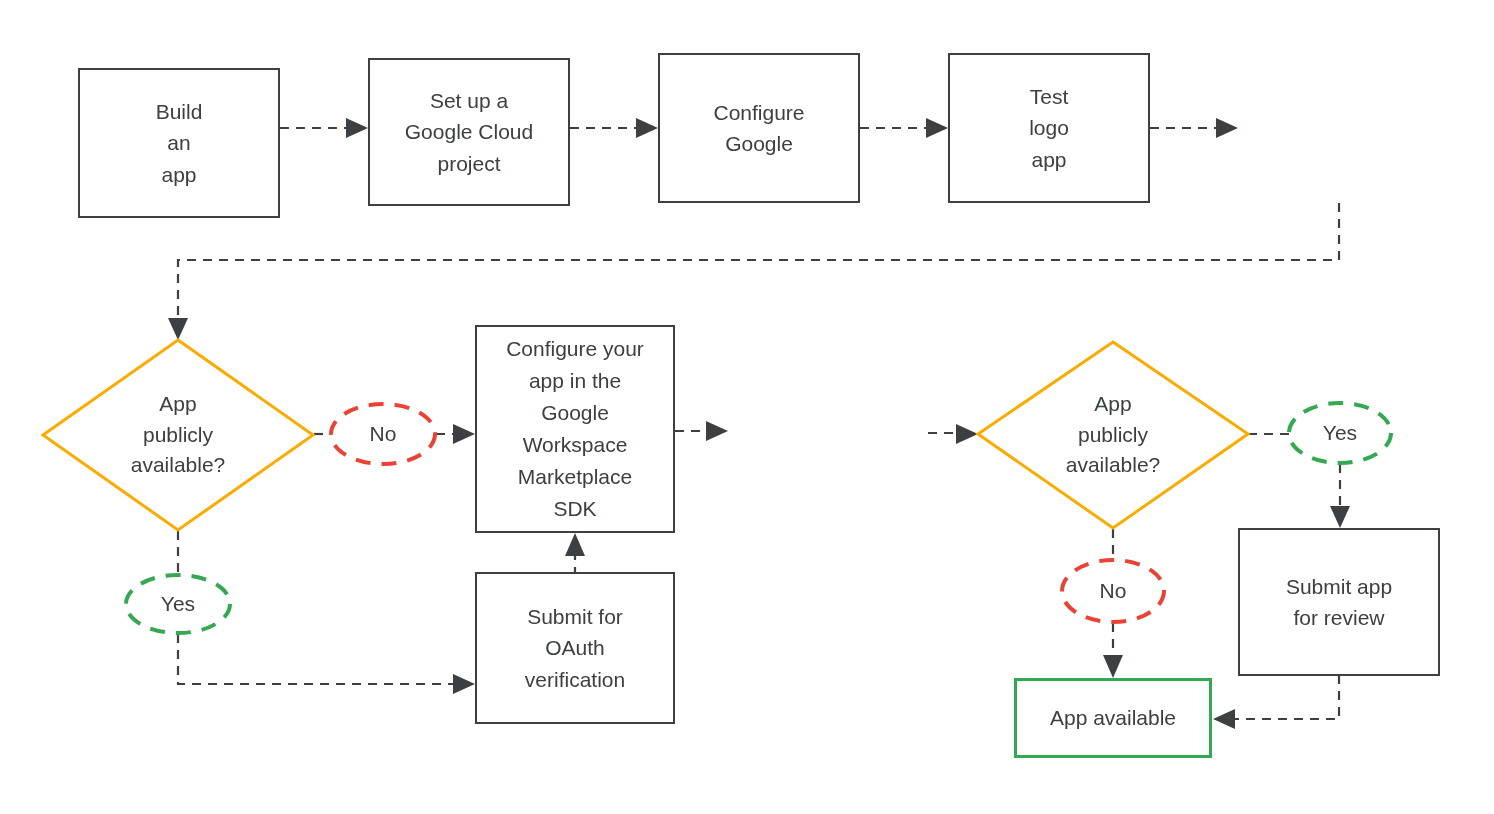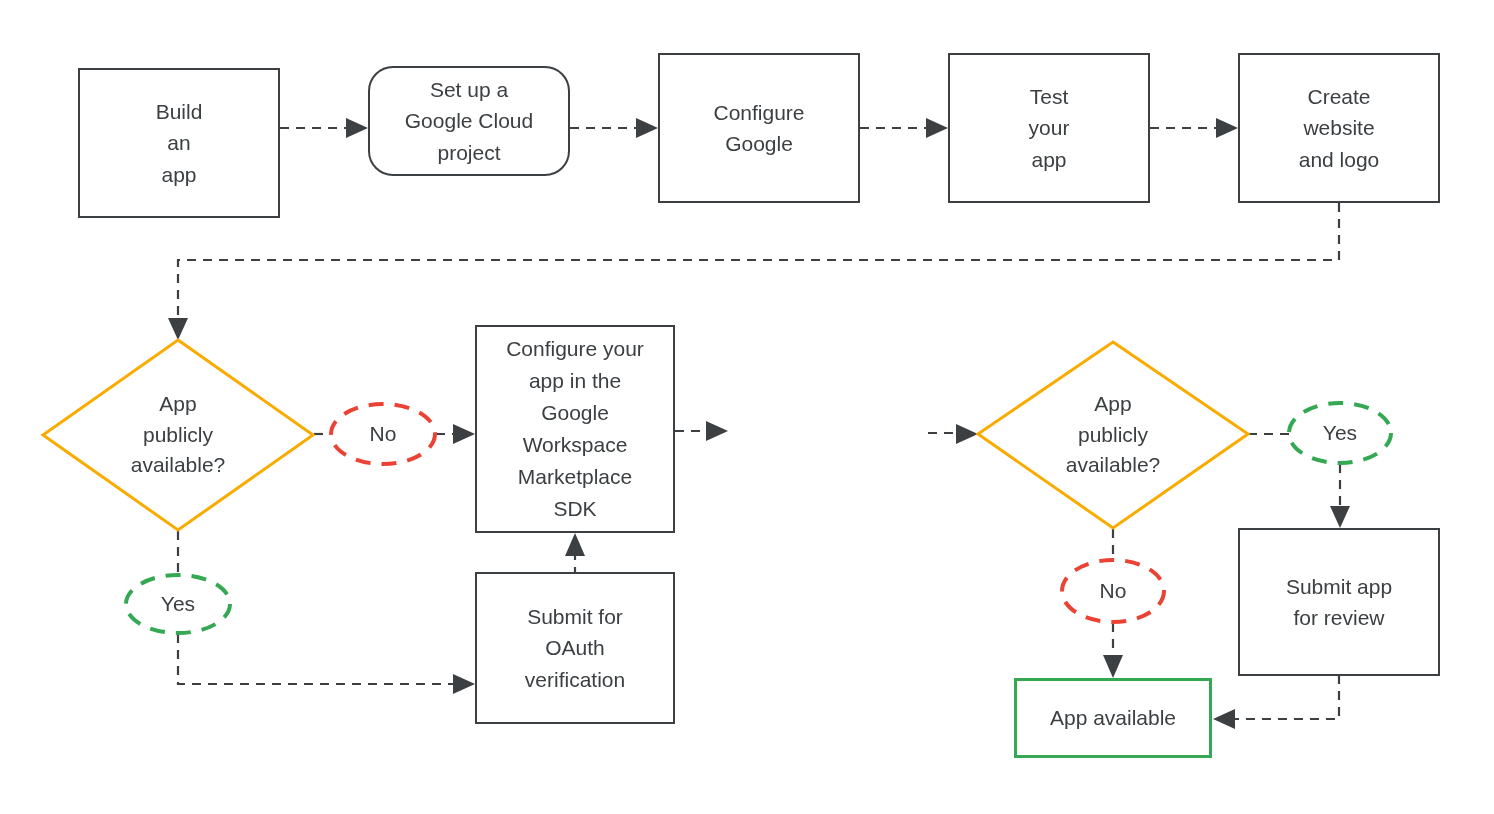--- a/index.html
+++ b/index.html
@@ -137,34 +137,31 @@
       <ellipse class="oval green" cx="178" cy="604" rx="52" ry="29"></ellipse>
       <ellipse class="oval green" cx="1340" cy="433" rx="51" ry="30"></ellipse>
       <ellipse class="oval red" cx="1113" cy="591" rx="51" ry="31"></ellipse>
     </g>
   </svg>
 
   <div class="node" style="left:78px; top:68px; width:202px; height:150px;">Build
 an
 app</div>
 
-  <div class="node" style="left:368px; top:66px; width:202px; height:110px;border-radius:25px;">Set up a
+  <div class="node" style="left:368px; top:58px; width:202px; height:148px;">Set up a
 Google Cloud
 project</div>
 
   <div class="node" style="left:658px; top:53px; width:202px; height:150px;">Configure
 Google</div>
 
   <div class="node" style="left:948px; top:53px; width:202px; height:150px;">Test
-your
+logo
 app</div>
 
-  <div class="node" style="left:1238px; top:53px; width:202px; height:150px;">Create
-website
-and logo</div>
 
   <div class="node" style="left:475px; top:325px; width:200px; height:208px; line-height:1.52;">Configure your
 app in the
 Google
 Workspace
 Marketplace
 SDK</div>
 
 
   <div class="node" style="left:475px; top:572px; width:200px; height:152px;">Submit for

